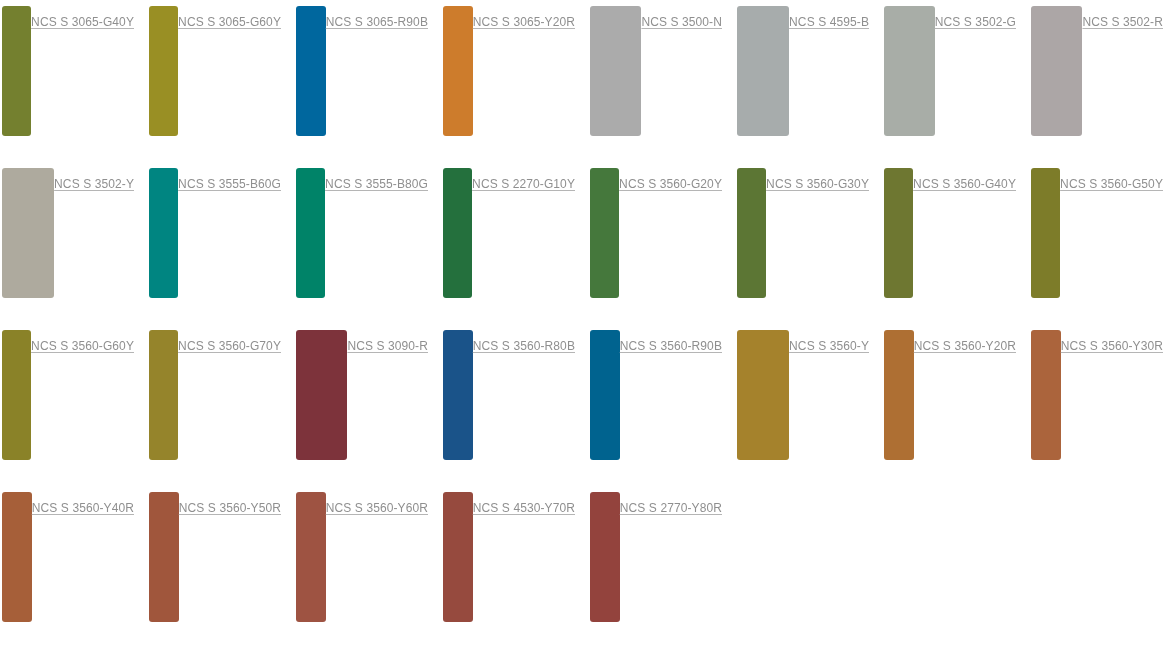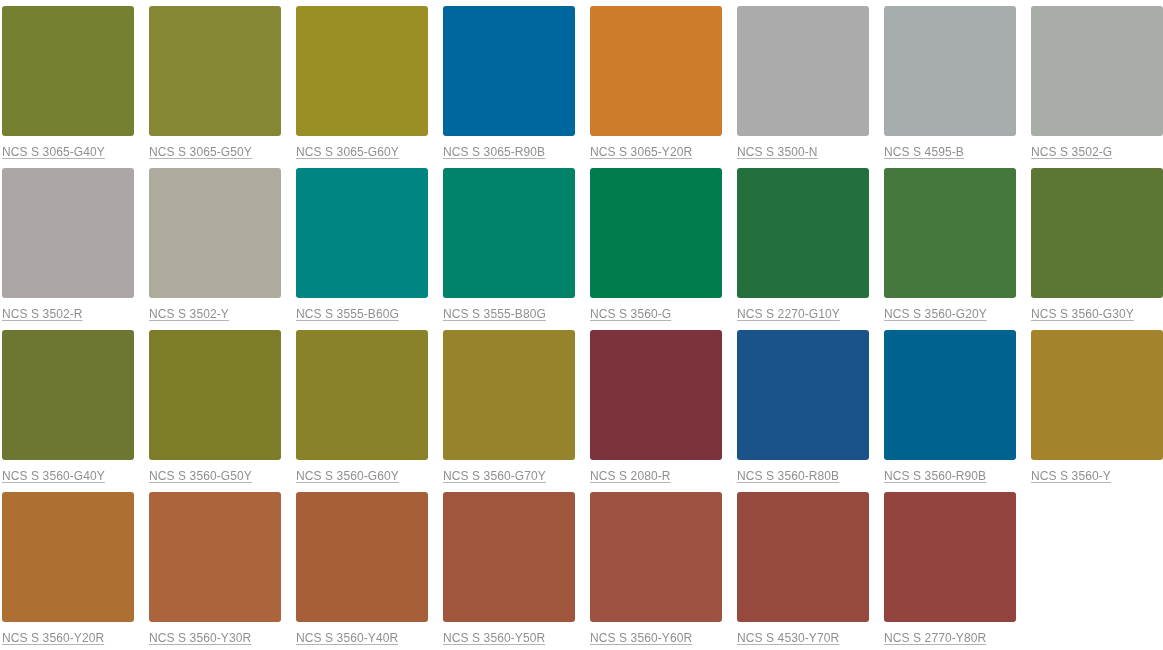--- a/index.html
+++ b/index.html
@@ -17,21 +17,21 @@
     display: grid;
     grid-template-columns: repeat(8, 132px);
     grid-auto-rows: 162px;
     column-gap: 15px;
     row-gap: 0px;
     padding: 6px 0 0 2px;
     width: 1163px;
   }
   .swatch-cell {
     display: flex;
-    flex-direction: column;
+    flex-direction: row;
     align-items: flex-start;
     width: 132px;
   }
   .swatch-chip {
     width: 132px;
     height: 130px;
     border-radius: 3px;
     display: block;
   }
   .swatch-label {
@@ -48,24 +48,20 @@
     white-space: nowrap;
   }
 </style>
 </head>
 <body>
 
 <div id="swatch-grid">
     <div class="swatch-cell">
       <span class="swatch-chip" style="background-color: rgb(116, 128, 47);"></span>
       <a class="swatch-label">NCS S 3065-G40Y</a>
-    </div>
-    <div class="swatch-cell">
-      <span class="swatch-chip" style="background-color: rgb(134, 135, 52);"></span>
-      <a class="swatch-label">NCS S 3065-G50Y</a>
     </div>
     <div class="swatch-cell">
       <span class="swatch-chip" style="background-color: rgb(153, 143, 36);"></span>
       <a class="swatch-label">NCS S 3065-G60Y</a>
     </div>
     <div class="swatch-cell">
       <span class="swatch-chip" style="background-color: rgb(0, 103, 158);"></span>
       <a class="swatch-label">NCS S 3065-R90B</a>
     </div>
     <div class="swatch-cell">
@@ -94,24 +90,20 @@
     </div>
     <div class="swatch-cell">
       <span class="swatch-chip" style="background-color: rgb(0, 133, 129);"></span>
       <a class="swatch-label">NCS S 3555-B60G</a>
     </div>
     <div class="swatch-cell">
       <span class="swatch-chip" style="background-color: rgb(0, 131, 104);"></span>
       <a class="swatch-label">NCS S 3555-B80G</a>
     </div>
     <div class="swatch-cell">
-      <span class="swatch-chip" style="background-color: rgb(0, 124, 77);"></span>
-      <a class="swatch-label">NCS S 3560-G</a>
-    </div>
-    <div class="swatch-cell">
       <span class="swatch-chip" style="background-color: rgb(36, 112, 61);"></span>
       <a class="swatch-label">NCS S 2270-G10Y</a>
     </div>
     <div class="swatch-cell">
       <span class="swatch-chip" style="background-color: rgb(69, 120, 60);"></span>
       <a class="swatch-label">NCS S 3560-G20Y</a>
     </div>
     <div class="swatch-cell">
       <span class="swatch-chip" style="background-color: rgb(92, 118, 52);"></span>
       <a class="swatch-label">NCS S 3560-G30Y</a>
@@ -127,21 +119,21 @@
     <div class="swatch-cell">
       <span class="swatch-chip" style="background-color: rgb(138, 130, 40);"></span>
       <a class="swatch-label">NCS S 3560-G60Y</a>
     </div>
     <div class="swatch-cell">
       <span class="swatch-chip" style="background-color: rgb(149, 132, 43);"></span>
       <a class="swatch-label">NCS S 3560-G70Y</a>
     </div>
     <div class="swatch-cell">
       <span class="swatch-chip" style="background-color: rgb(125, 51, 59);"></span>
-      <a class="swatch-label">NCS S 2080-R</a>
+      <a class="swatch-label">NCS S 3090-R</a>
     </div>
     <div class="swatch-cell">
       <span class="swatch-chip" style="background-color: rgb(26, 83, 137);"></span>
       <a class="swatch-label">NCS S 3560-R80B</a>
     </div>
     <div class="swatch-cell">
       <span class="swatch-chip" style="background-color: rgb(0, 99, 143);"></span>
       <a class="swatch-label">NCS S 3560-R90B</a>
     </div>
     <div class="swatch-cell">

